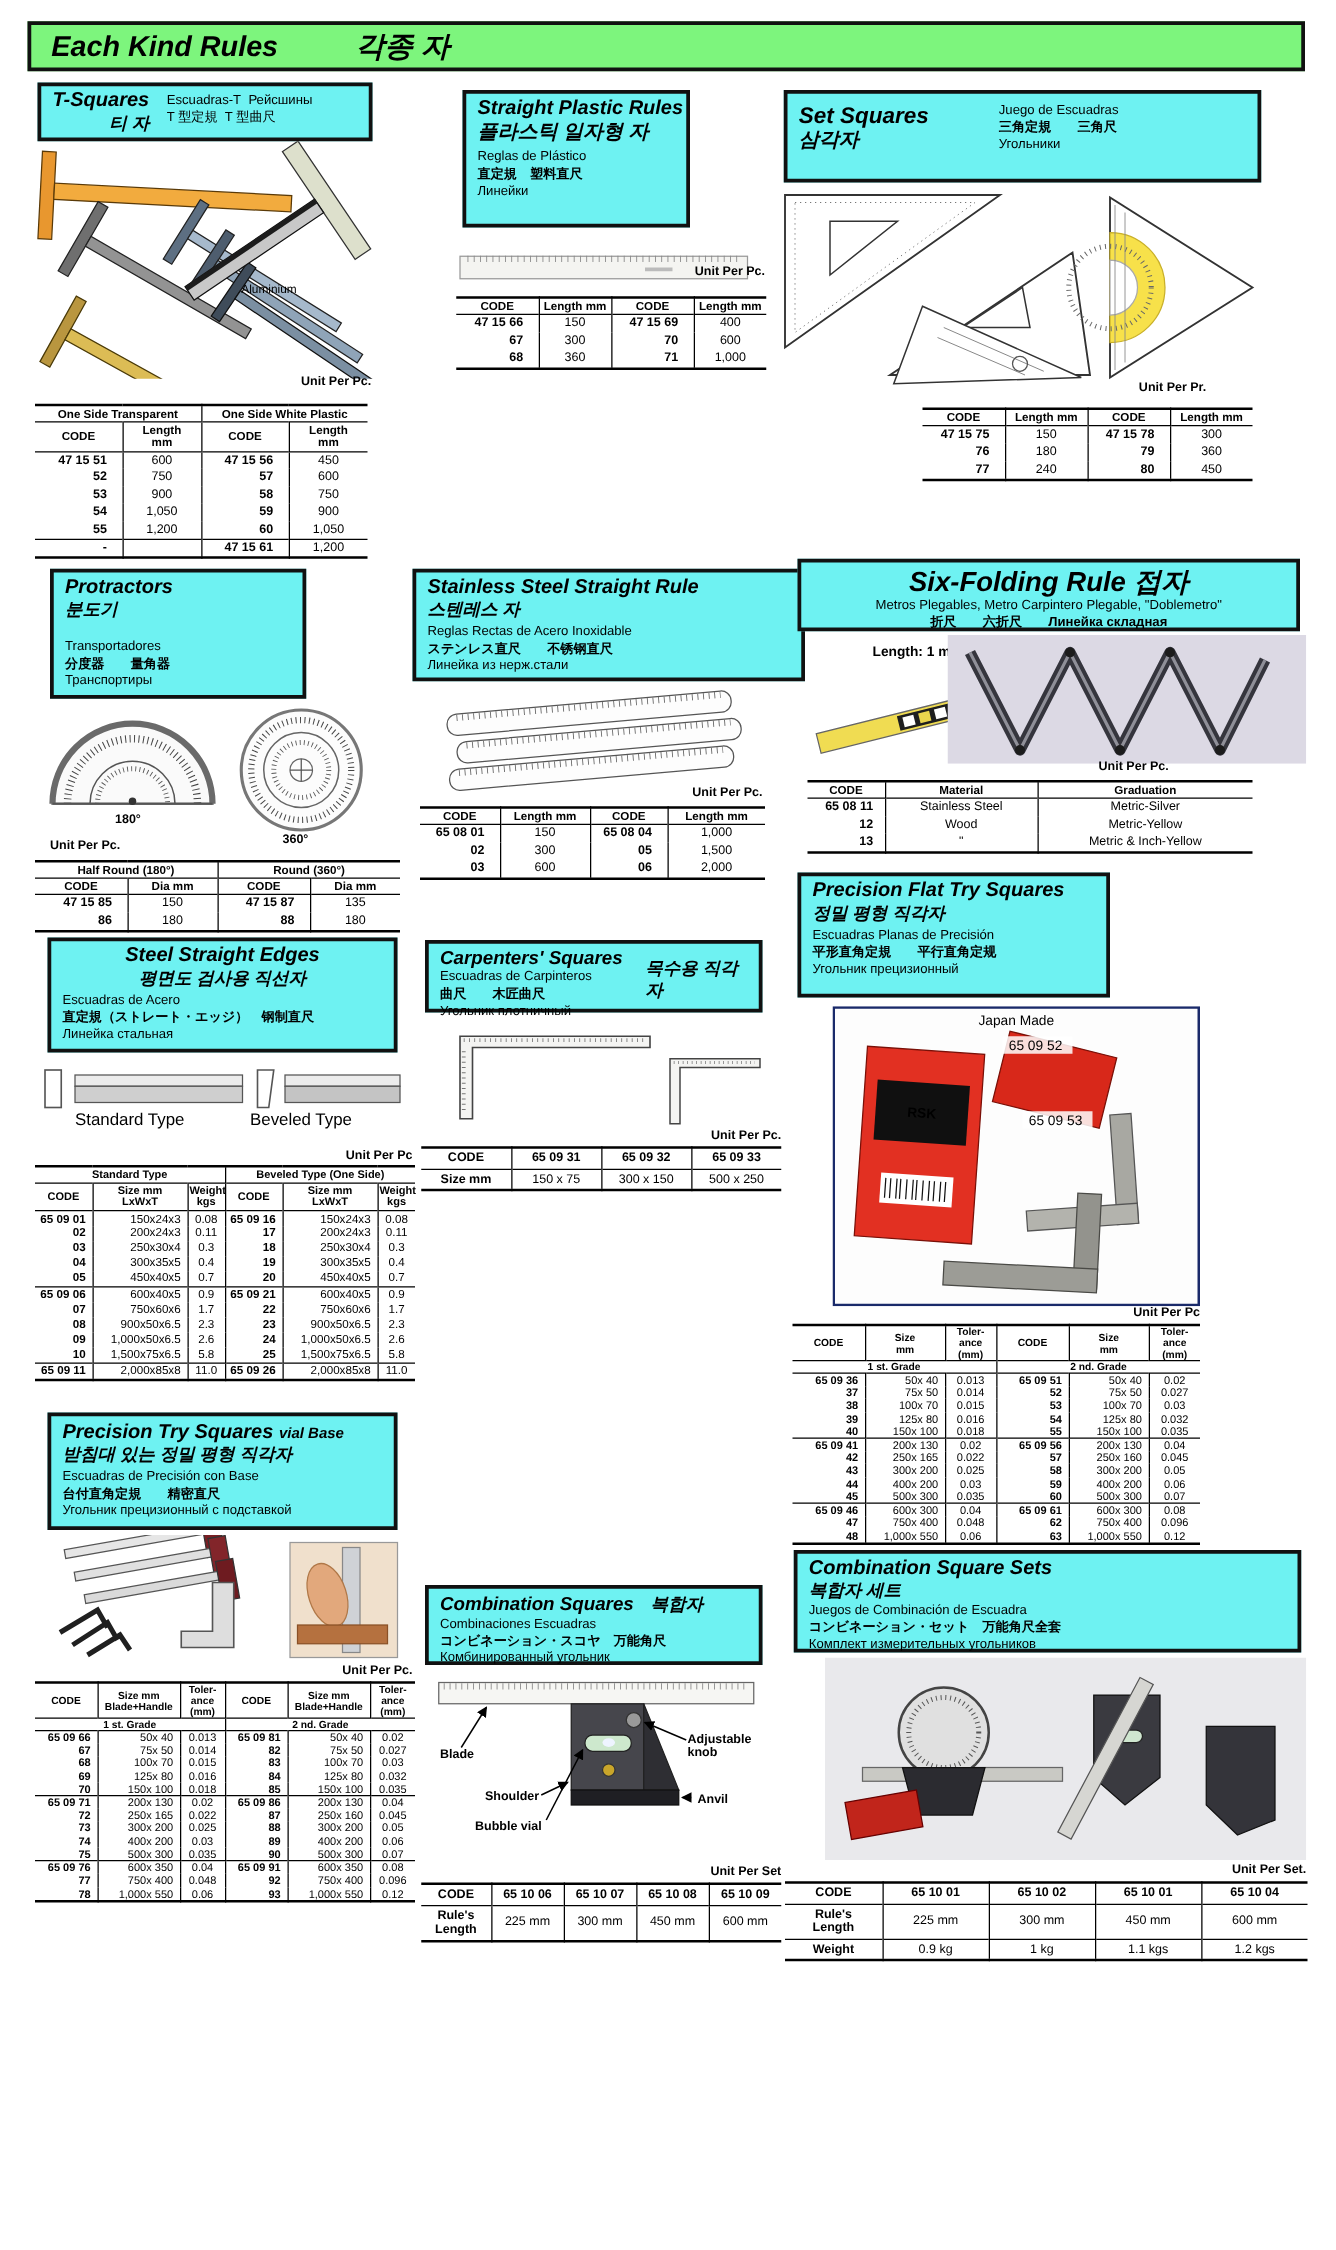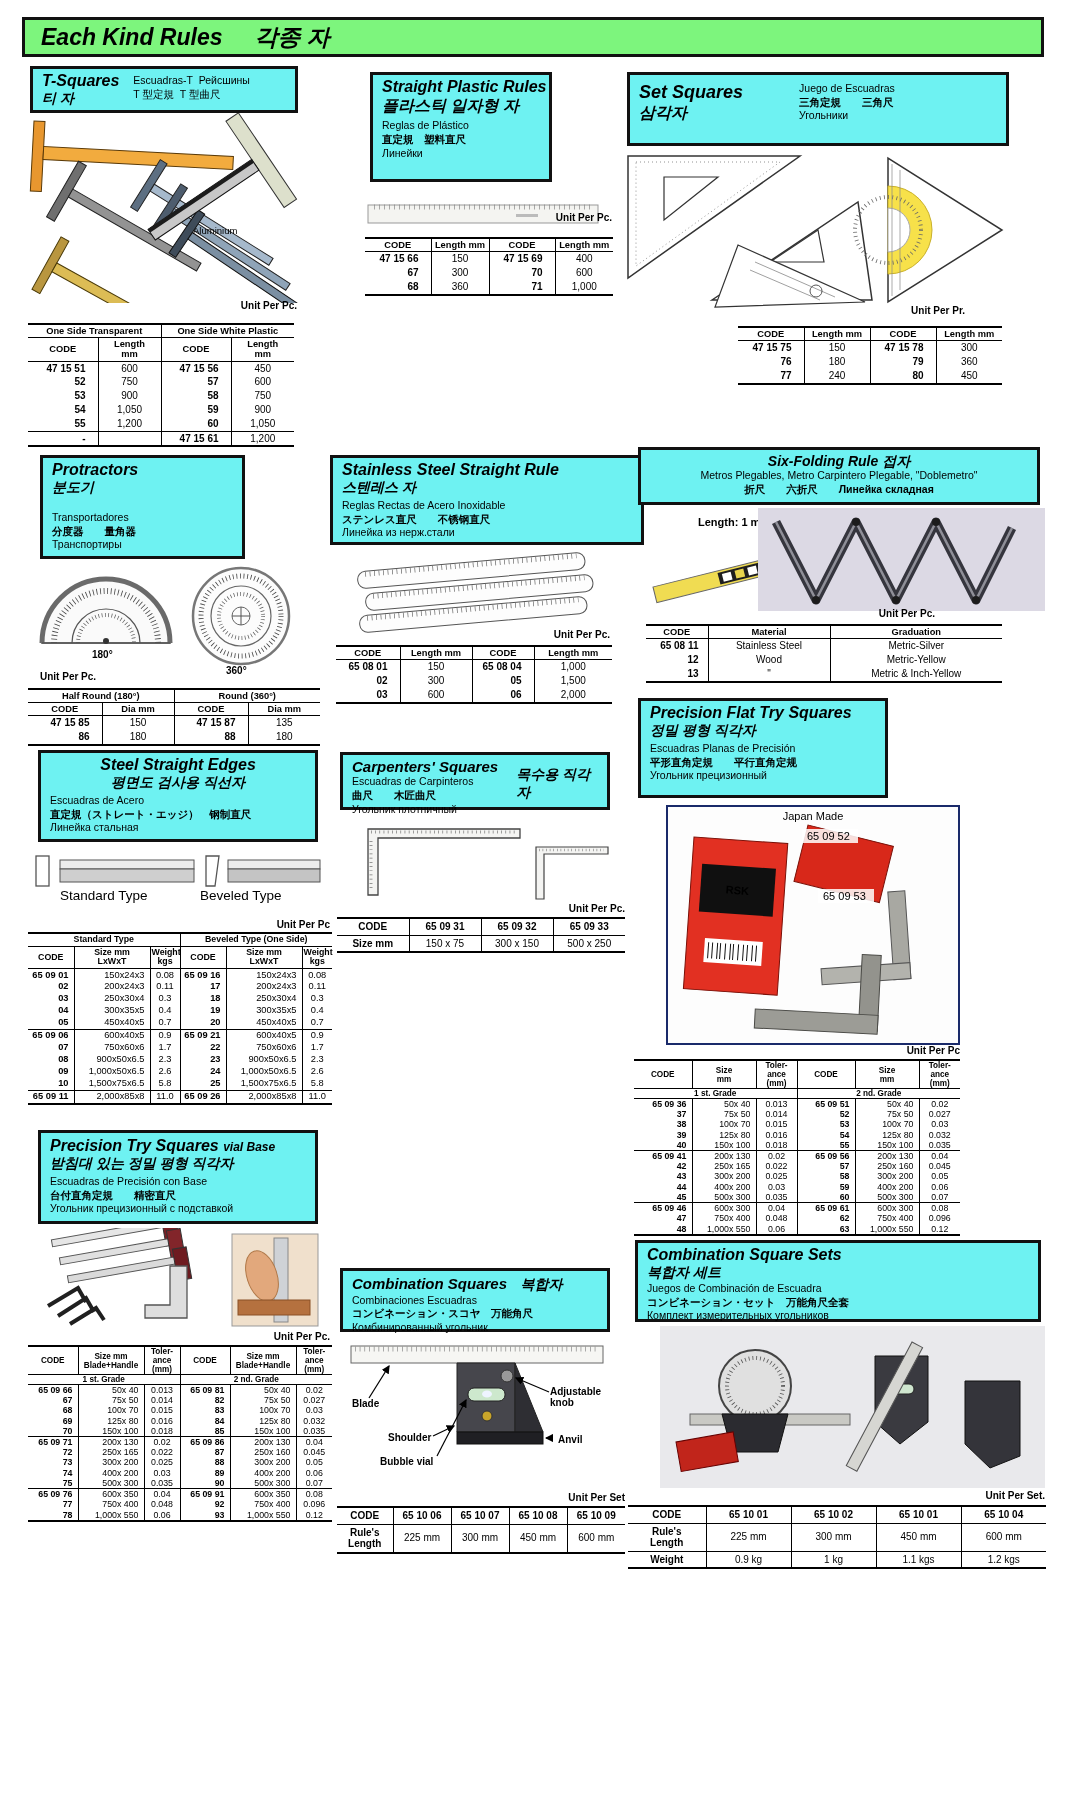--- a/index.html
+++ b/index.html
@@ -2,21 +2,21 @@
 <html><head>
 <meta charset="utf-8">
 <style>
   * { margin:0; padding:0; box-sizing:border-box; }
   body { margin:0; background:#fff; }
   #page { position:relative; width:1069px; height:1792px; background:#ffffff;
           font-family:"Liberation Sans", sans-serif; color:#000; overflow:hidden; }
   .abs { position:absolute; }
   .banner { background:#7df57d; border:3px solid #111; display:flex; align-items:center;
             padding-left:16px; font-size:23px; font-weight:bold; font-style:italic; }
-  .banner .ko { margin-left:32px;font-style:italic; }
+  .banner .ko { margin-left:62px;font-style:italic; }
   .box { background:#6ef2f2; border:3px solid #111; padding:3px 9px; line-height:1.2; }
   .t-en { font-weight:bold; font-style:italic; font-size:16px; line-height:1.15; white-space:nowrap; }
   .t-en.sm { font-size:15px; }
   .t-ko { font-weight:bold; font-style:italic; font-size:14px; line-height:1.25; }
   .ln { font-size:10.5px; line-height:1.3; }
   .ln-b { font-weight:bold; }
   .row { display:flex; }
   .unit { font-size:10px; font-weight:bold; }
   .tr { text-align:right; }
   .typelabel { font-size:13.5px; }
@@ -57,21 +57,21 @@
 <div id="page">
 
   <div class="banner abs" style="left:22px;top:17px;width:1022px;height:40px">
     <span>Each Kind Rules</span>
     <span class="ko">각종 자</span>
   </div>
 
   <div class="box abs row" style="left:30px;top:66px;width:268px;height:47px;gap:14px">
     <div>
       <div class="t-en">T-Squares</div>
-      <div class="t-ko" style="text-align:left">티 자</div>
+      <div class="t-ko" style="text-align:right">티 자</div>
     </div>
     <div style="padding-top:2px">
       <div class="ln"><span>Escuadras-T</span>&nbsp;&nbsp;<span>Рейсшины</span></div>
       <div class="ln"><span>T 型定規</span>&nbsp;&nbsp;<span>T 型曲尺</span></div>
     </div>
   </div>
 
   <svg class="abs" style="left:28px;top:113px" width="275" height="190" viewBox="0 0 275 190">
     <g transform="translate(6,8) rotate(3)">
         <rect x="0" y="0" width="11" height="70" fill="#e8972f" stroke="#5a3a08"></rect>
@@ -416,21 +416,21 @@
             <td>03</td>
             <td>600</td>
             <td>06</td>
             <td>2,000</td>
           </tr>
         </tbody>
     </table>
   </div>
 
   <div class="box abs" style="left:638px;top:447px;width:402px;height:58px;text-align:center">
-    <div class="t-en" style="font-size:14px">Six-Folding Rule 접자</div>
+    <div class="t-en" style="font-size:22px">Six-Folding Rule 접자</div>
     <div class="ln">Metros Plegables, Metro Carpintero Plegable, "Doblemetro"</div>
     <div class="ln ln-b">折尺　　六折尺　　Линейка складная</div>
   </div>
 
   <div class="abs lbl" style="left:698px;top:516px;font-size:11px">Length: 1 mtr.</div>
 
   <svg class="abs" style="left:645px;top:545px" width="130" height="70" viewBox="0 0 130 70">
     <g transform="translate(8,42) rotate(-14)">
       <rect x="0" y="0" width="112" height="16" fill="#f0dc52" stroke="#666"></rect>
       <rect x="66" y="2" width="44" height="12" fill="#1e1e1e"></rect>

